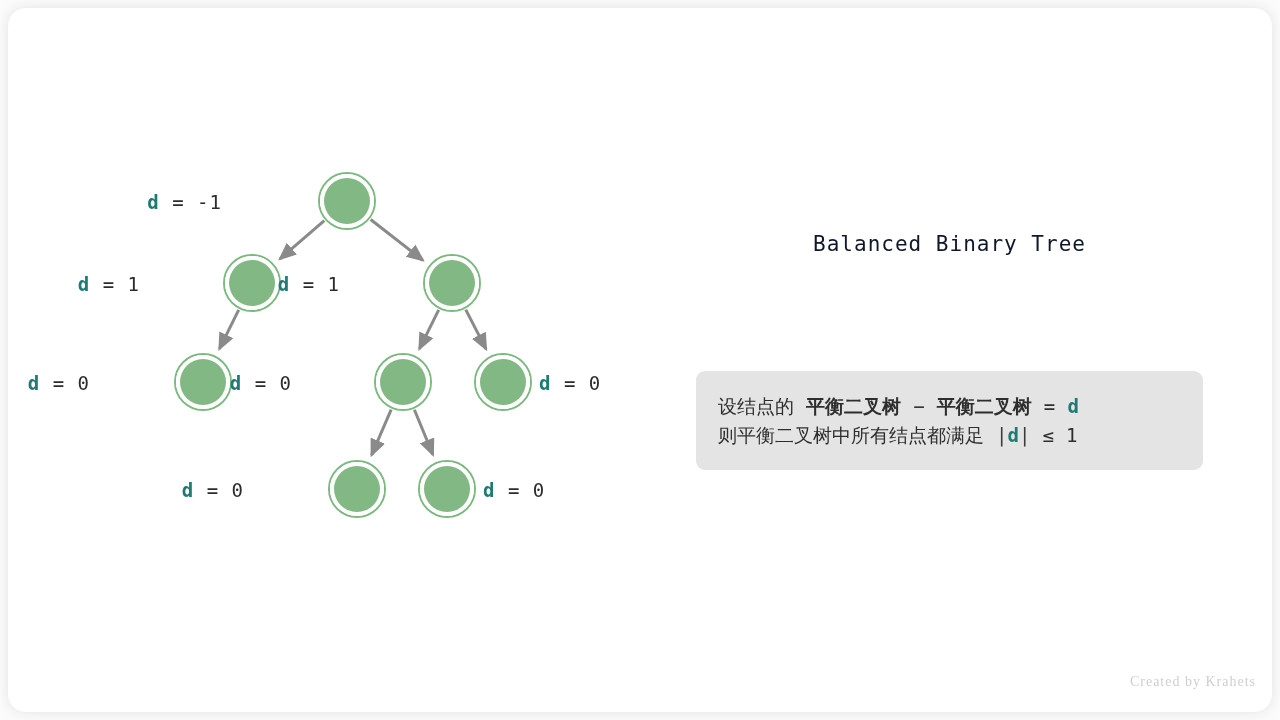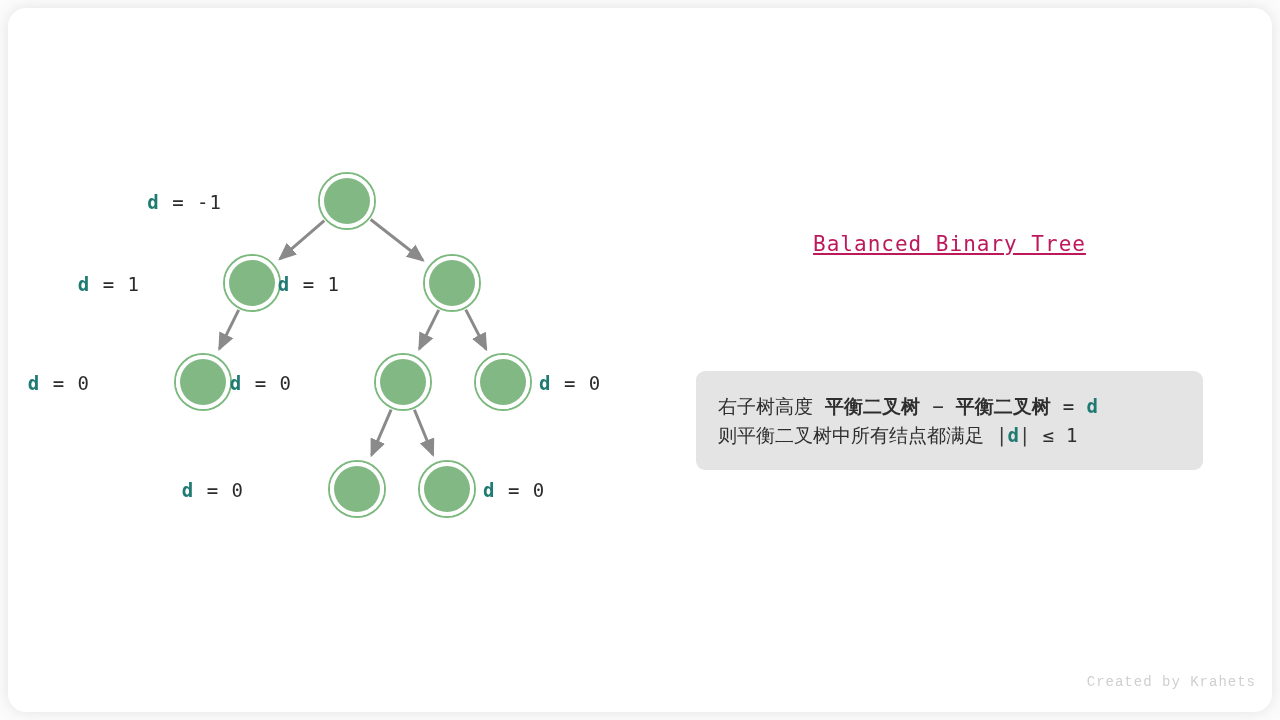--- a/index.html
+++ b/index.html
@@ -60,24 +60,23 @@
     font-family: "DejaVu Sans", "Liberation Sans", sans-serif;
     font-size: 24px;
     font-weight: bold;
     color: #4c9a52;
     letter-spacing: 2px;
     line-height: 1.35;
   }
   .panel-subtitle {
     font-family: "DejaVu Sans Mono", "Liberation Mono", monospace;
     font-size: 21px;
-    color: #be185d;
+    color: #0f172a;
     letter-spacing: 1px;
     margin-top: 10px;
-    text-decoration: underline;
   }
   #info-box {
     position: absolute;
     left: 696px;
     top: 371px;
     width: 507px;
     height: 99px;
     background: #e4e4e4;
     border-radius: 9px;
     box-sizing: border-box;
@@ -107,21 +106,21 @@
     font-family: "DejaVu Sans Mono", "Liberation Mono", monospace;
   }
   .info-line .bar {
     color: #3a3a3a;
     font-family: "DejaVu Sans Mono", "Liberation Mono", monospace;
   }
   #credit {
     position: absolute;
     right: 24px;
     bottom: 30px;
-    font-family: Liberation Mono, monospace;
+    font-family: Liberation Serif, serif;
     font-size: 14px;
     color: #cfcfcf;
     letter-spacing: 1px;
     text-align: right;
   }
 </style>
 </head>
 <body>
 
 <div id="canvas">
@@ -196,21 +195,21 @@
       <div class="node-label" style="top: 479px; left: 0px; width: 244px; text-align: right;"><span class="var">d</span><span> = 0</span></div>
       <div class="node-label" style="top: 479px; left: 483px; text-align: left;"><span class="var">d</span><span> = 0</span></div>
     </div>
 
   <div class="panel">
     <div class="panel-subtitle">Balanced Binary Tree</div>
   </div>
 
   <div id="info-box">
     <div class="info-line">
-      <span>右子树高度</span>
+      <span>设结点的</span>
       &nbsp;<span class="strong">平衡二叉树</span>
       &nbsp;<span class="mono">−</span>
       &nbsp;<span class="strong">平衡二叉树</span>
       &nbsp;<span class="mono">=</span>
       &nbsp;<span class="var">d</span>
     </div>
     <div class="info-line">
       <span>则平衡二叉树中所有结点都满足</span>
       &nbsp;<span class="bar">|</span><span class="var">d</span><span class="bar">|</span>
       &nbsp;<span class="mono">≤</span>

